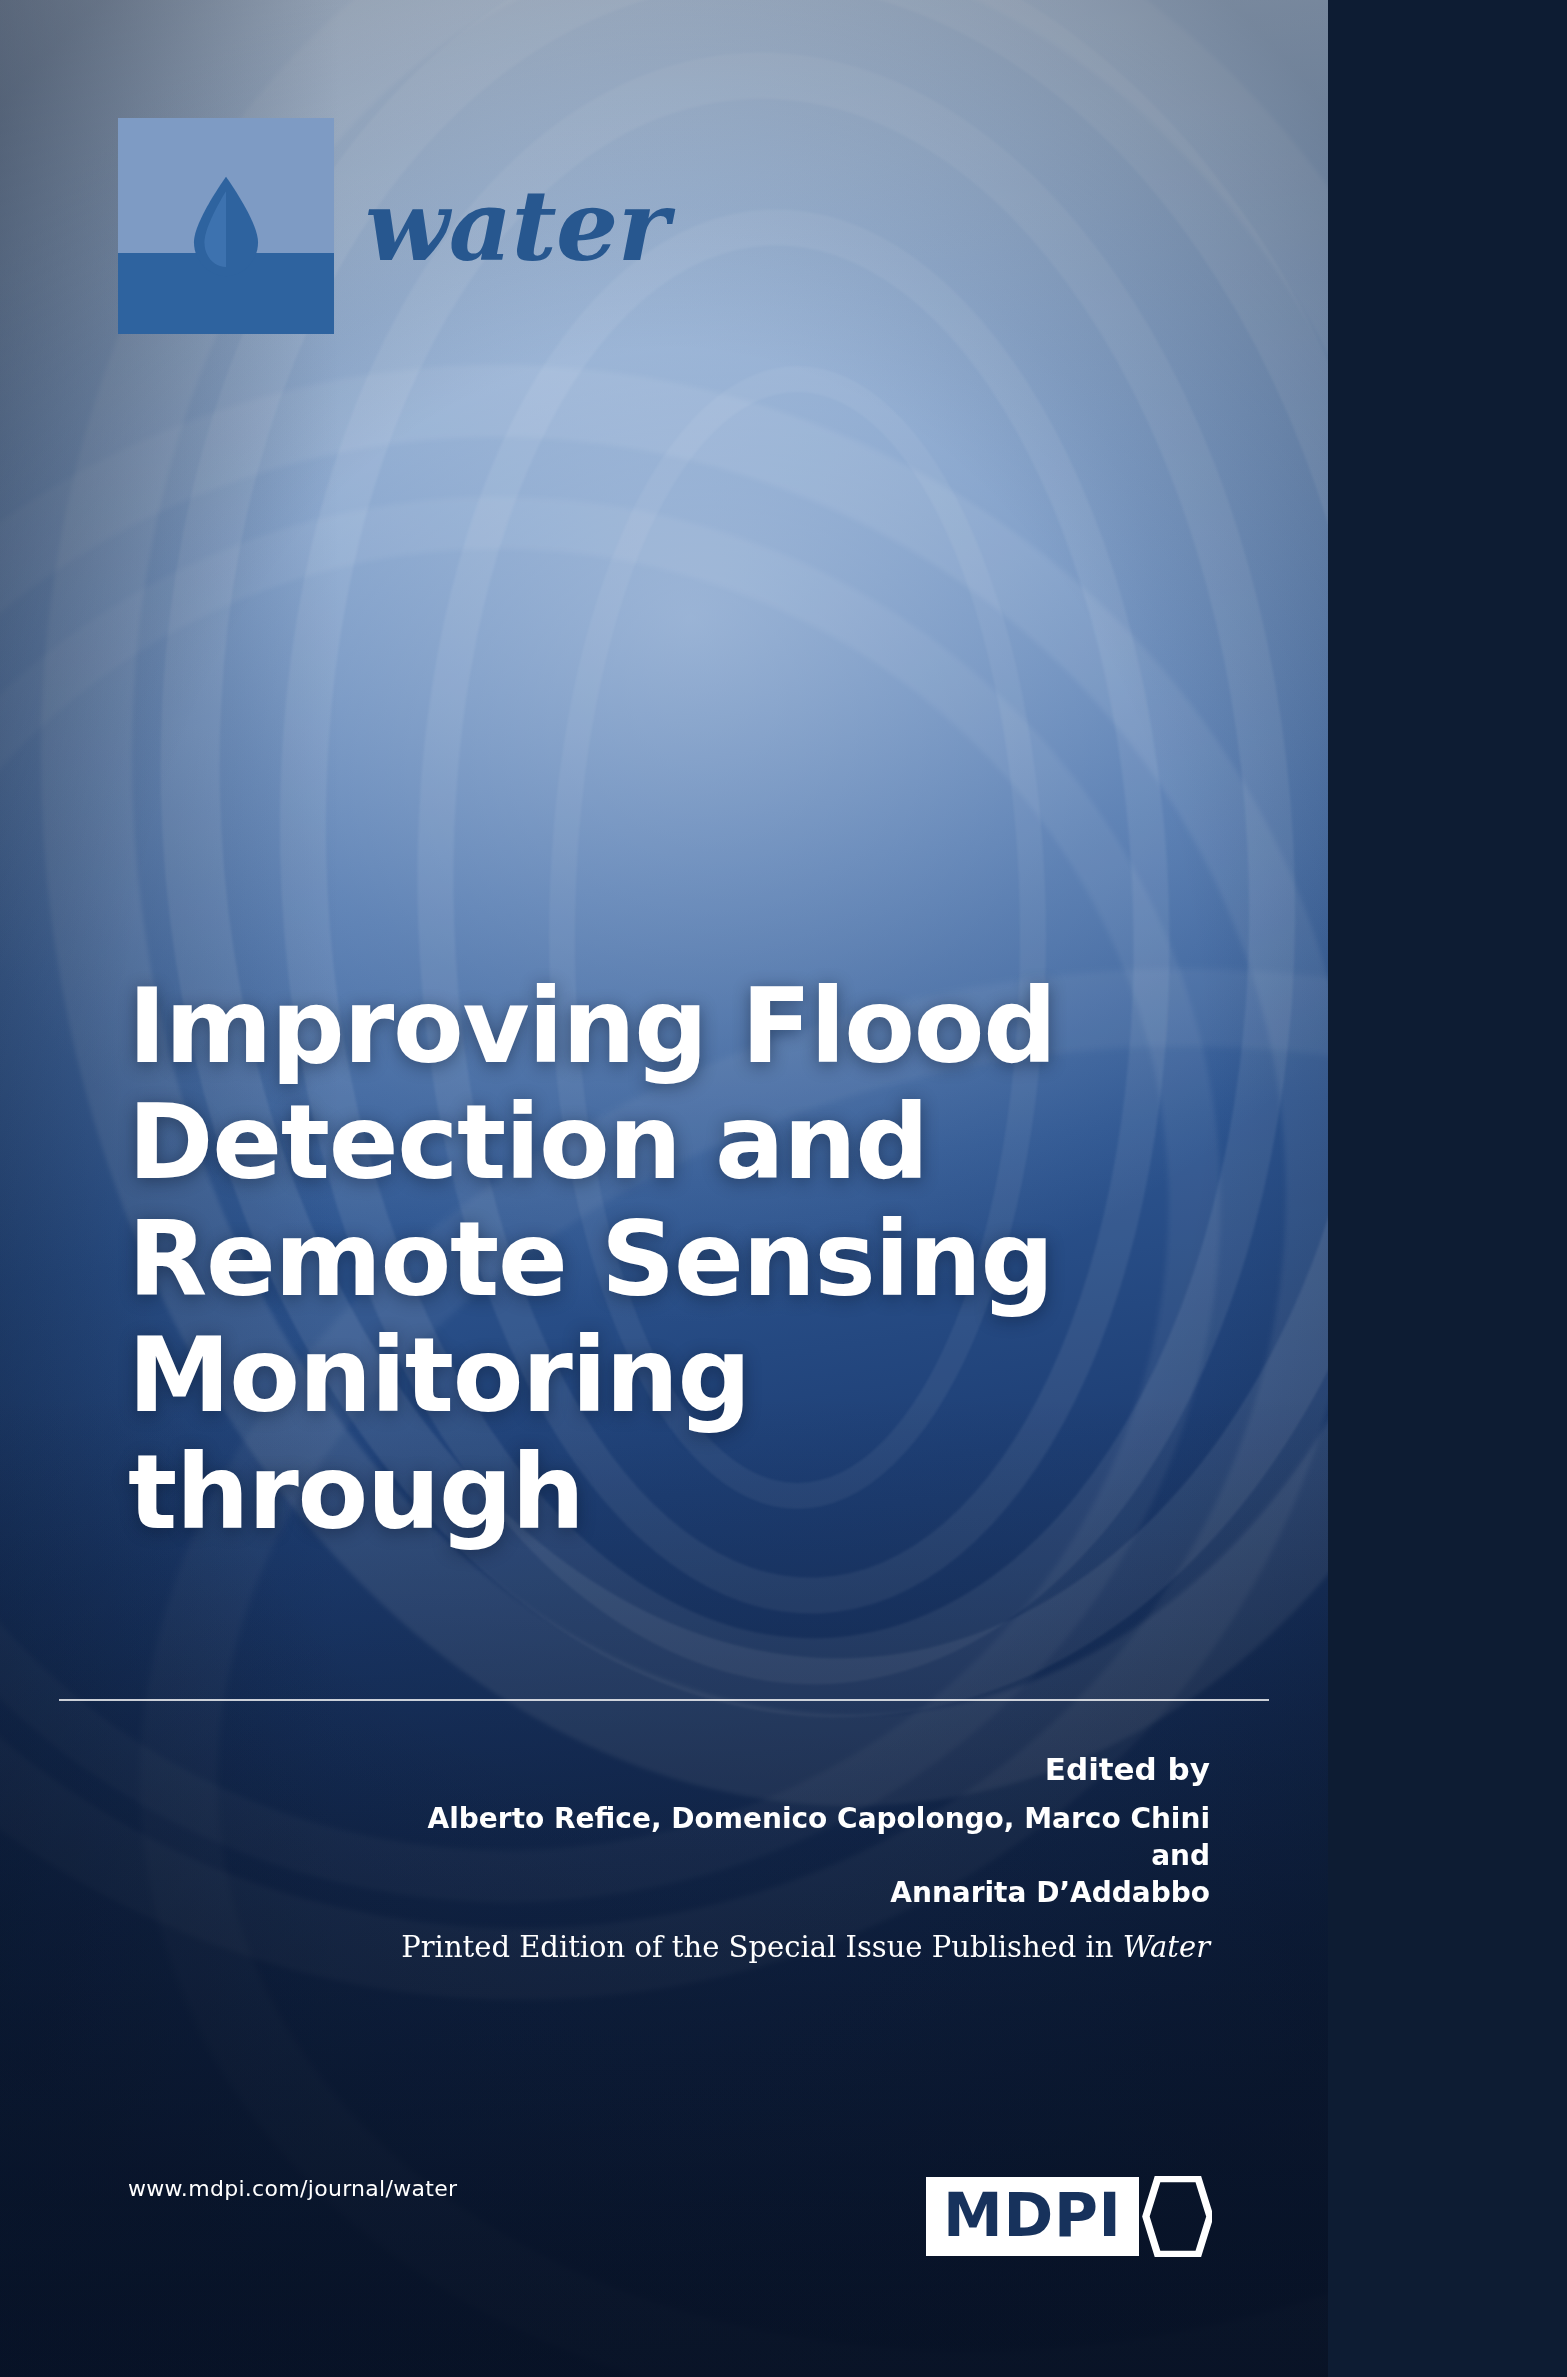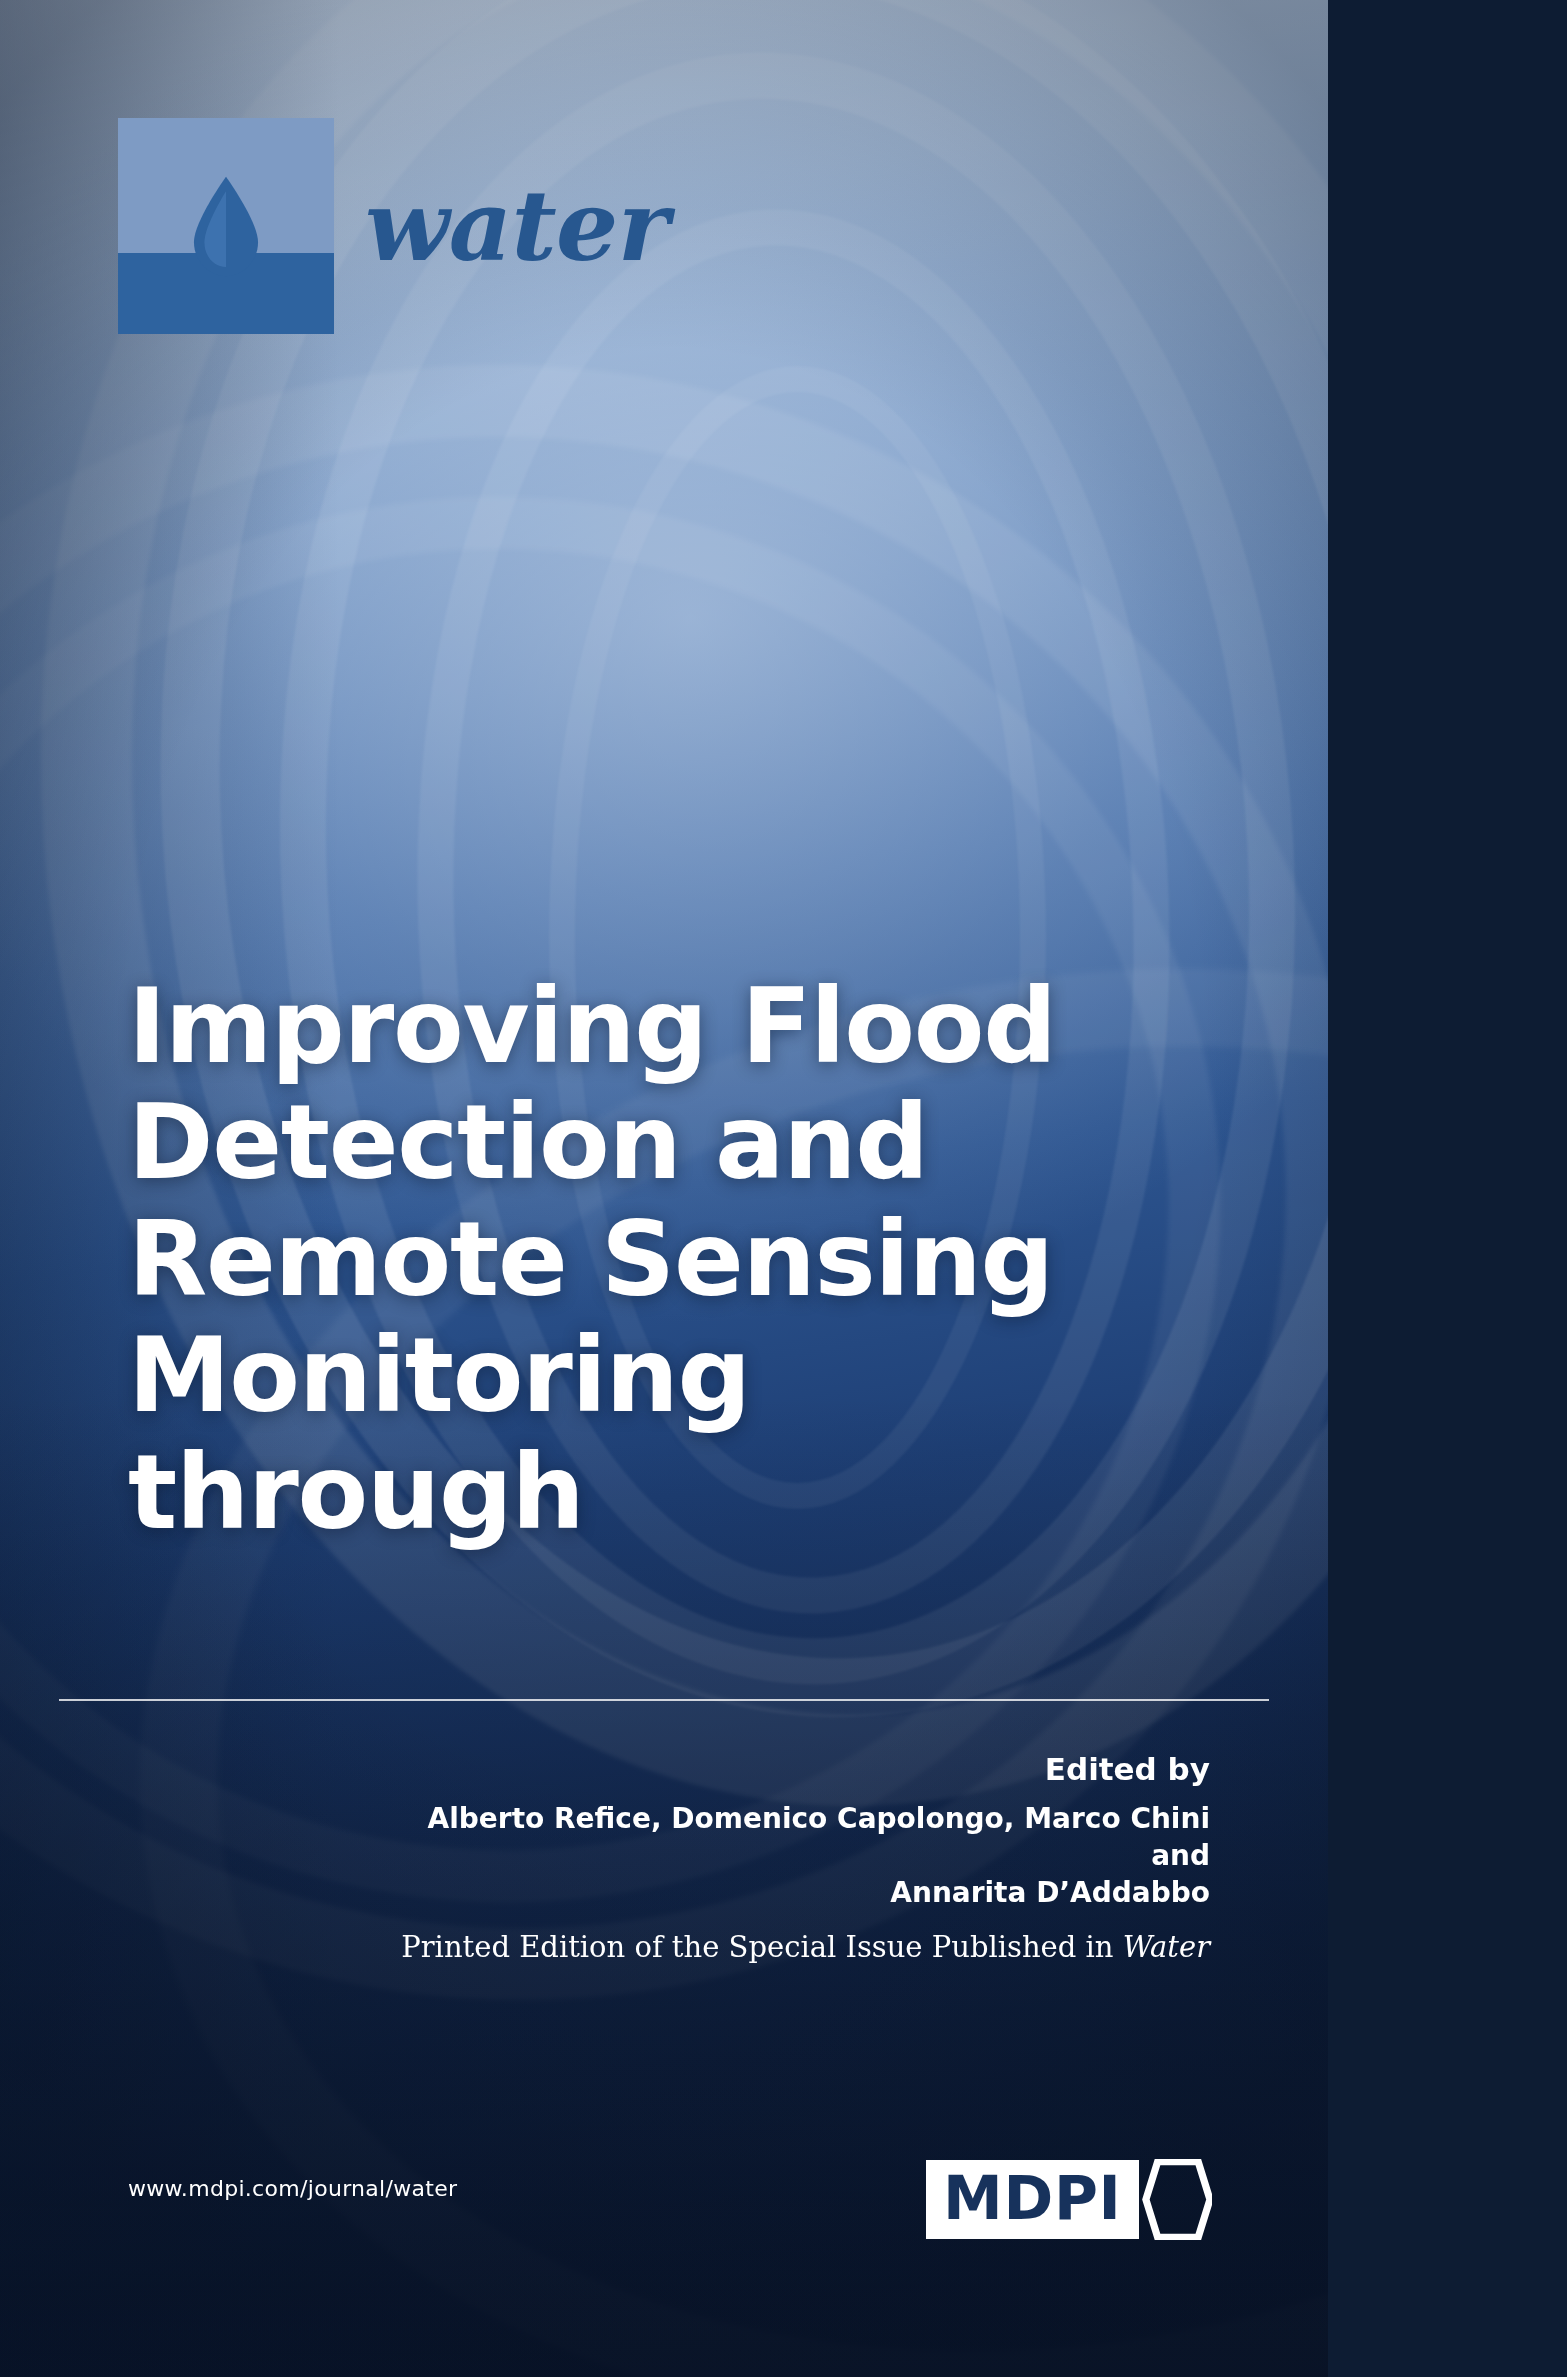--- a/index.html
+++ b/index.html
@@ -205,21 +205,21 @@
     left: 128px;
     bottom: 176px;
     color: #ffffff;
     font-size: 22px;
     letter-spacing: 0.3px;
     z-index: 5;
   }
   .mdpi-logo {
     position: absolute;
     right: 116px;
-    bottom: 137px;
+    bottom: 120px;
     display: flex;
     align-items: center;
     z-index: 5;
     text-align: right;
   }
   .mdpi-word {
     background: #ffffff;
     color: #17325c;
     font-weight: 700;
     font-size: 60px;

